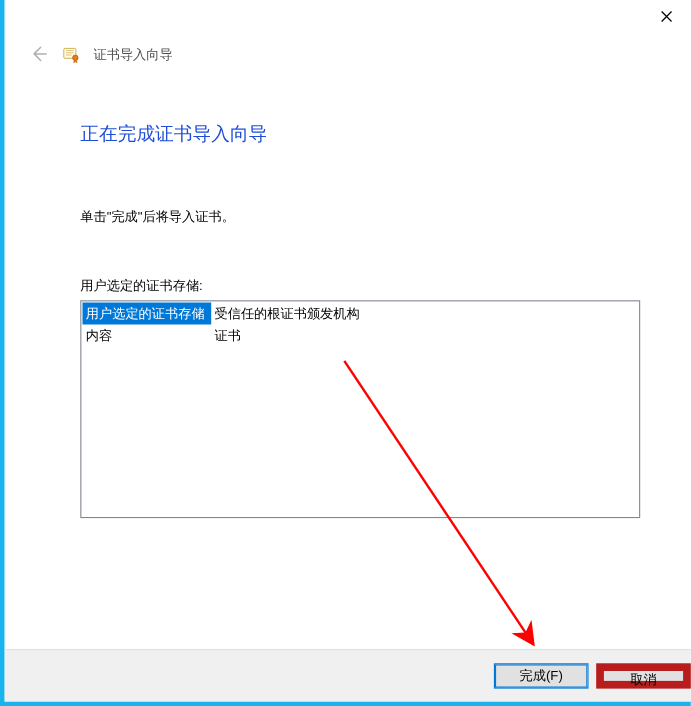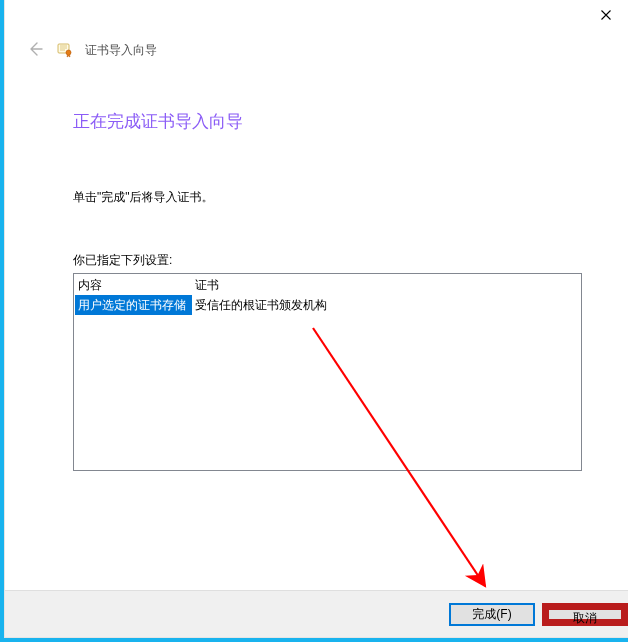--- a/index.html
+++ b/index.html
@@ -86,21 +86,21 @@
   }
   .header-title {
     color: #4f4f4f;
     font-size: 12px;
   }
   .content {
     padding: 30px 46px 0 68px;
   }
   .main-heading {
     font-size: 17px;
-    color: #8b5cf6;
+    color: #1d4ed8;
     font-weight: normal;
     margin: 14px 0 0 0;
   }
   .instruction {
     margin-top: 56px;
     font-size: 12px;
     color: #000;
   }
   .settings-label {
     margin-top: 46px;
@@ -194,31 +194,31 @@
         <circle cx="11.5" cy="10.5" r="2.5" fill="#e57c14" stroke="#b35400" stroke-width="0.6"></circle>
         <path d="M10.5 12.5 L10 15 L11.5 14 L13 15 L12.5 12.5" fill="#e57c14" stroke="#b35400" stroke-width="0.5"></path>
       </svg>
     </div>
     <div class="header-title">证书导入向导</div>
   </div>
 
   <div class="content">
     <div class="main-heading">正在完成证书导入向导</div>
     <div class="instruction">单击"完成"后将导入证书。</div>
-    <div class="settings-label">你已指定下列设置:</div>
+    <div class="settings-label">用户选定的证书存储:</div>
     <div class="settings-box">
       <table class="settings-table">
         <tbody>
             <tr>
+          <td class="cell-selected">用户选定的证书存储</td>
+          <td>受信任的根证书颁发机构</td>
+        </tr>
+        <tr>
           <td>内容</td>
           <td>证书</td>
-        </tr>
-        <tr>
-          <td class="cell-selected">用户选定的证书存储</td>
-          <td>受信任的根证书颁发机构</td>
         </tr>
       </tbody>
         </table>
     </div>
   </div>
 
   <svg class="arrow-annotation" style="left:300px; top:320px;" width="210" height="280" viewBox="0 0 210 280">
     <defs>
       <marker id="ah" markerWidth="12" markerHeight="12" refX="9" refY="5" orient="auto">
         <path d="M0 0 L10 5 L0 10 L3 5 Z" fill="#ff0000"></path>

